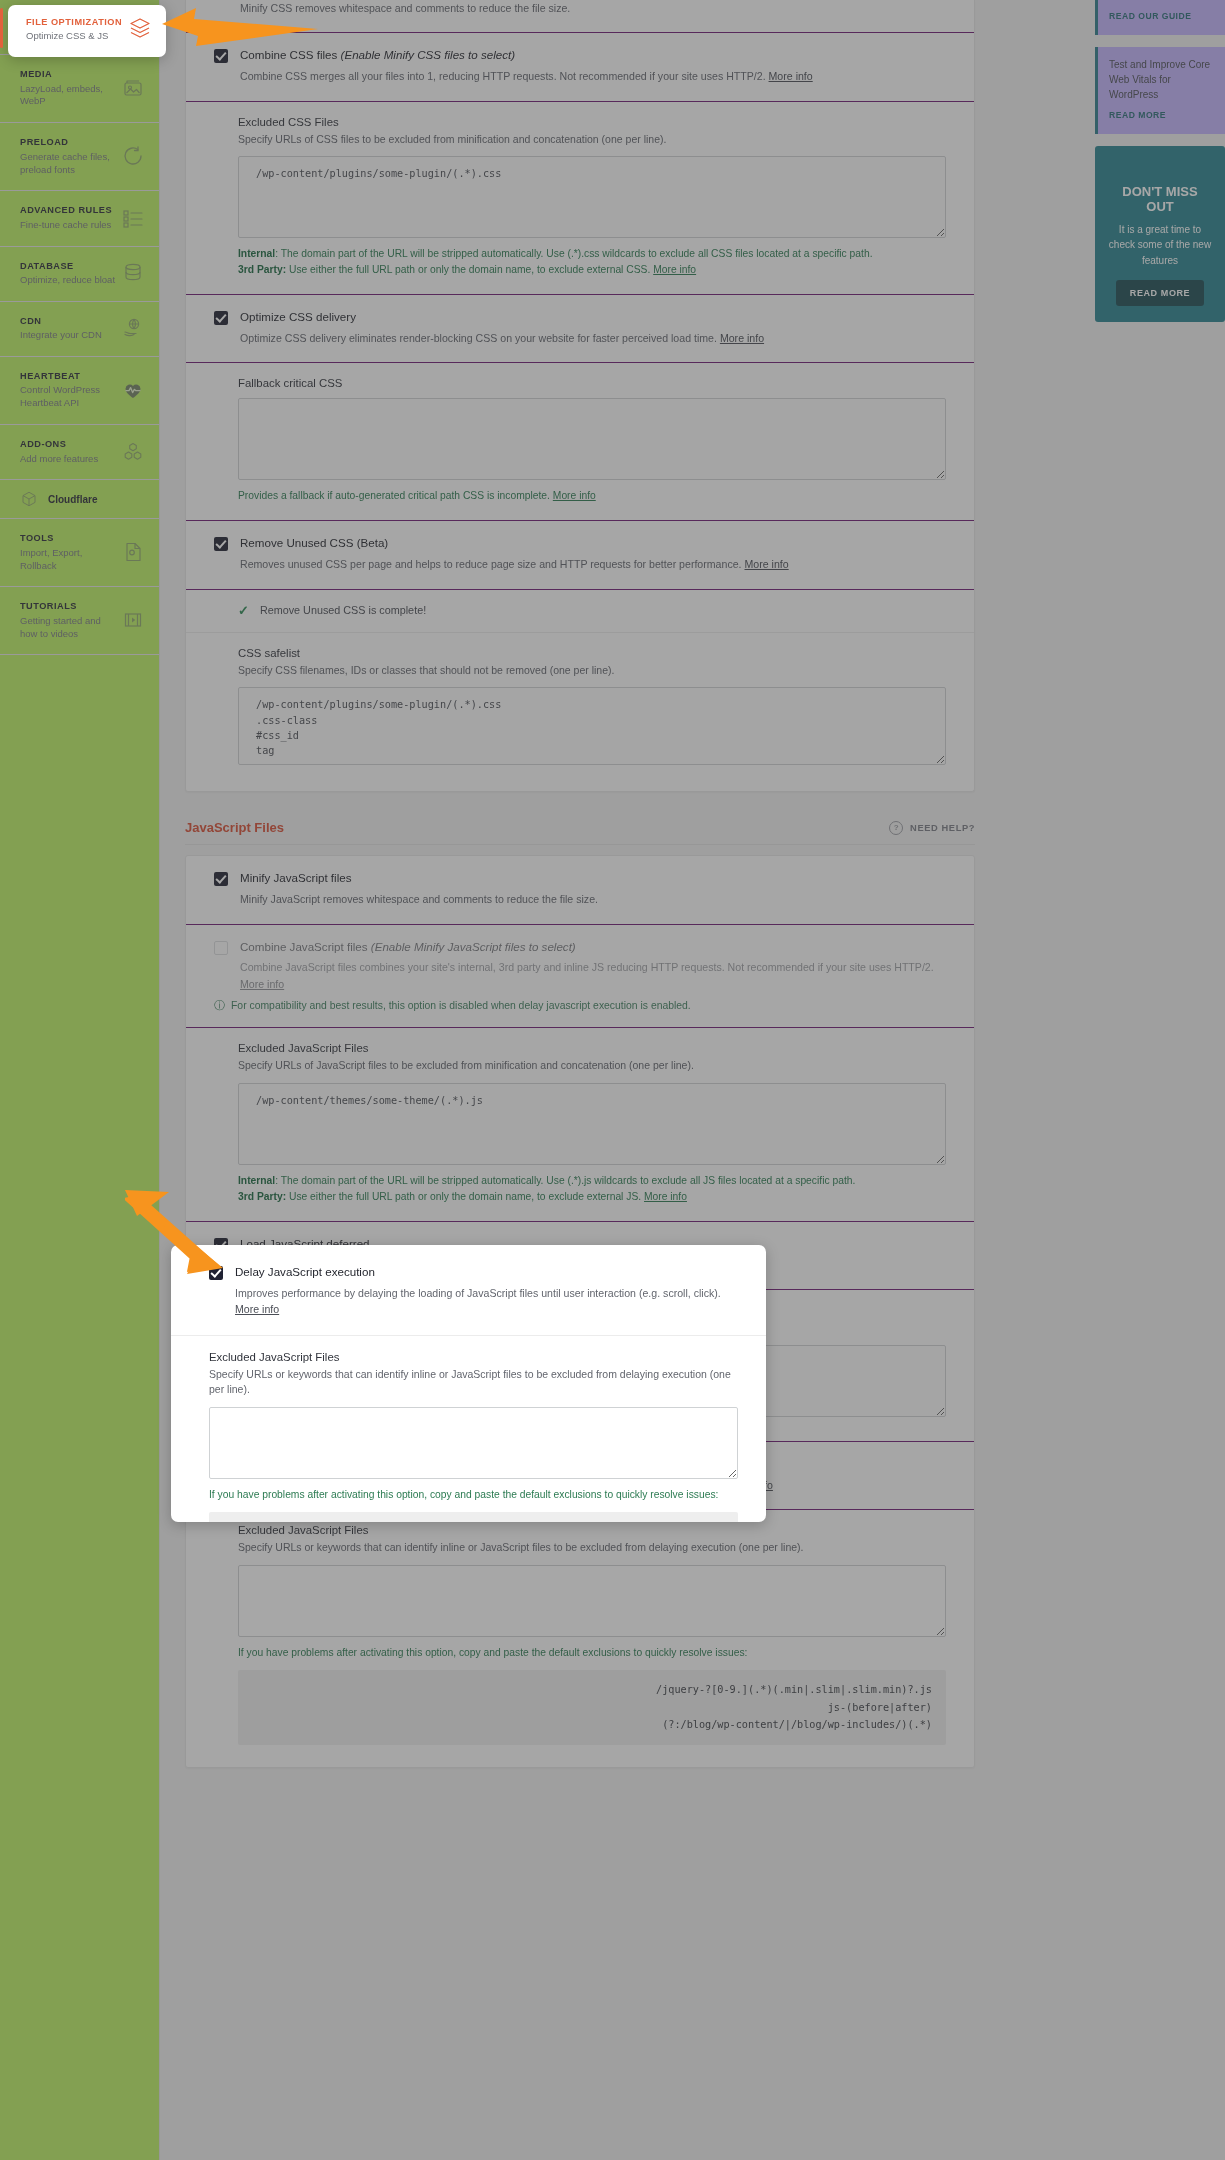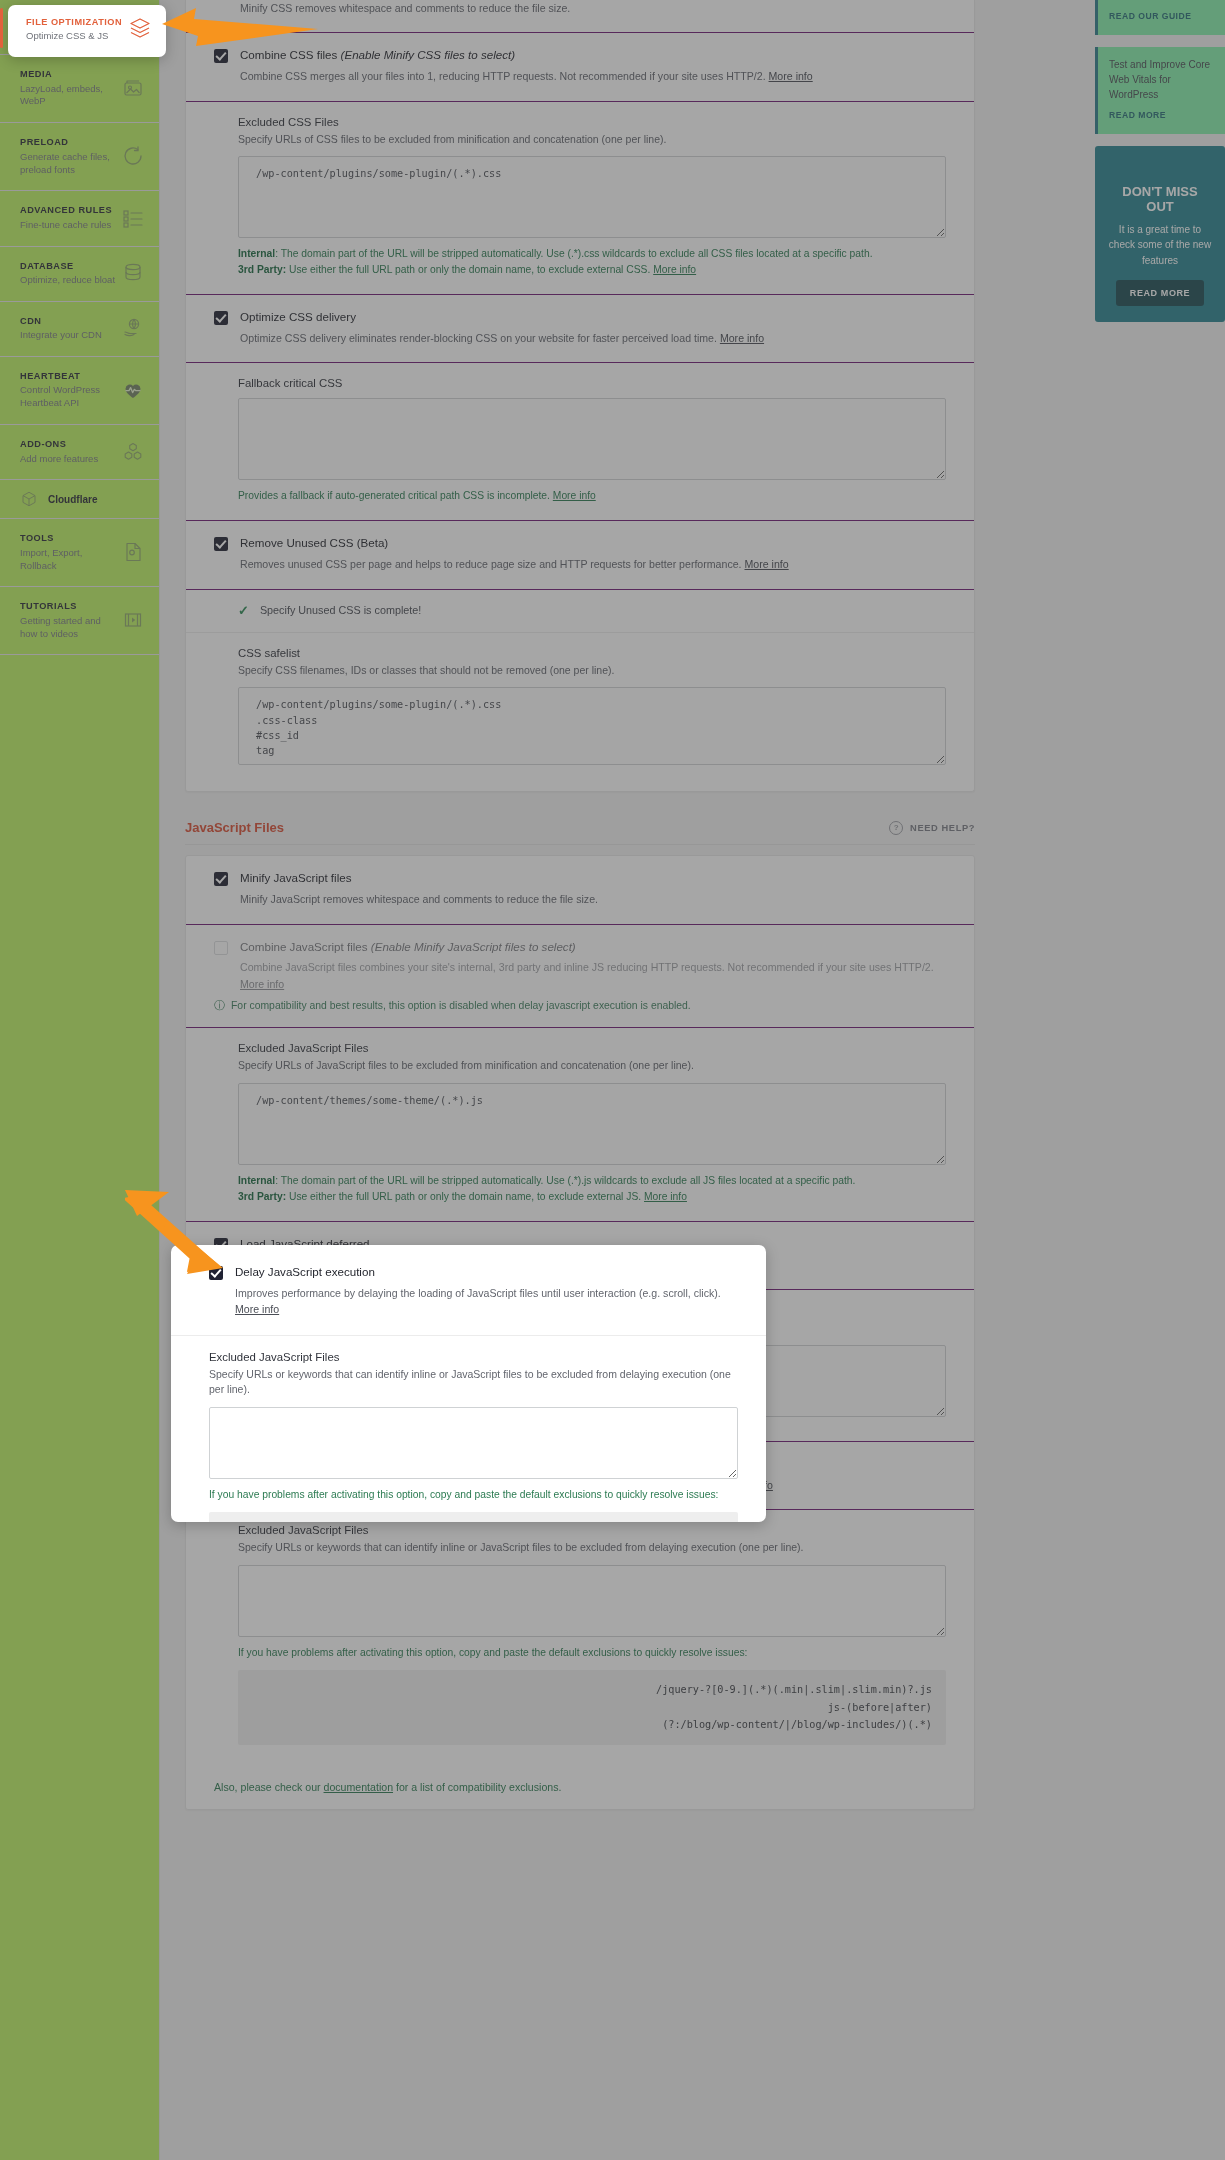--- a/index.html
+++ b/index.html
@@ -143,21 +143,21 @@
   }
   .doc-line { font-size:10.6px; color:#2c7b52; padding:14px 28px 0 28px; }
   .doc-line a { color:#2c7b52; }
 
   
   .rail {
     position:absolute; right:0; top:0; width:130px;
     padding-top:0;
   }
   .rail-card {
-    background:#86efac; border-left:3px solid #2e7f8c;
+    background:#c4b5fd; border-left:3px solid #2e7f8c;
     padding:10px 10px 12px 11px; margin-bottom:12px;
     font-size:10px; color:#4d5057; line-height:1.5;
   }
   .rail-cta { font-size:8.6px; font-weight:bold; letter-spacing:.5px; color:#2a6f78; margin-top:7px; }
   .rail-promo {
     background:#2a8490; color:#fff; border-radius:3px;
     padding:38px 12px 16px 12px; text-align:center;
   }
   .rail-promo .t { font-weight:bold; font-size:13px; margin-bottom:8px; }
   .rail-promo .d { font-size:10px; line-height:1.55; }
@@ -435,21 +435,21 @@
               <div class="opt-desc">
                 <span>Removes unused CSS per page and helps to reduce page size and HTTP requests for better performance.</span>
                 <a href="#">More info</a>
               </div>
             </div>
           </div>
         </div>
 
         <div class="status-ok">
           <span class="tick">✓</span>
-          <span>Specify Unused CSS is complete!</span>
+          <span>Remove Unused CSS is complete!</span>
         </div>
 
         <div class="row nb" style="padding-left:52px;padding-bottom:26px;">
           <div class="field-label">CSS safelist</div>
           <div class="field-desc">Specify CSS filenames, IDs or classes that should not be removed (one per line).</div>
           <textarea class="ta" rows="4" style="height: 78px;">/wp-content/plugins/some-plugin/(.*).css
 .css-class
 #css_id
 tag</textarea>
         </div>
@@ -545,23 +545,20 @@
         <div class="row nb" style="padding-left:52px;padding-bottom:22px;">
           <div class="field-label">Excluded JavaScript Files</div>
           <div class="field-desc">Specify URLs or keywords that can identify inline or JavaScript files to be excluded from delaying execution (one per line).</div>
           <textarea class="ta" rows="4" style="height: 72px; background: rgb(255, 255, 255);"></textarea>
           <div class="hint">If you have problems after activating this option, copy and paste the default exclusions to quickly resolve issues:</div>
           <div class="code-block"> /jquery-?[0-9.](.*)(.min|.slim|.slim.min)?.js
 js-(before|after)
 (?:/blog/wp-content/|/blog/wp-includes/)(.*)</div>
         </div>
 
-        <div class="doc-line" style="padding-bottom:16px;">
-          <span>Also, please check our </span><a href="#">documentation</a><span> for a list of compatibility exclusions.</span>
-        </div>
       </div>
 
     </div>
 
     <aside class="rail">
       <div class="rail-card">
         <div class="rail-cta" style="margin-top:0;">READ OUR GUIDE</div>
       </div>
       <div class="rail-card">
         <div>Test and Improve Core Web Vitals for WordPress</div>

